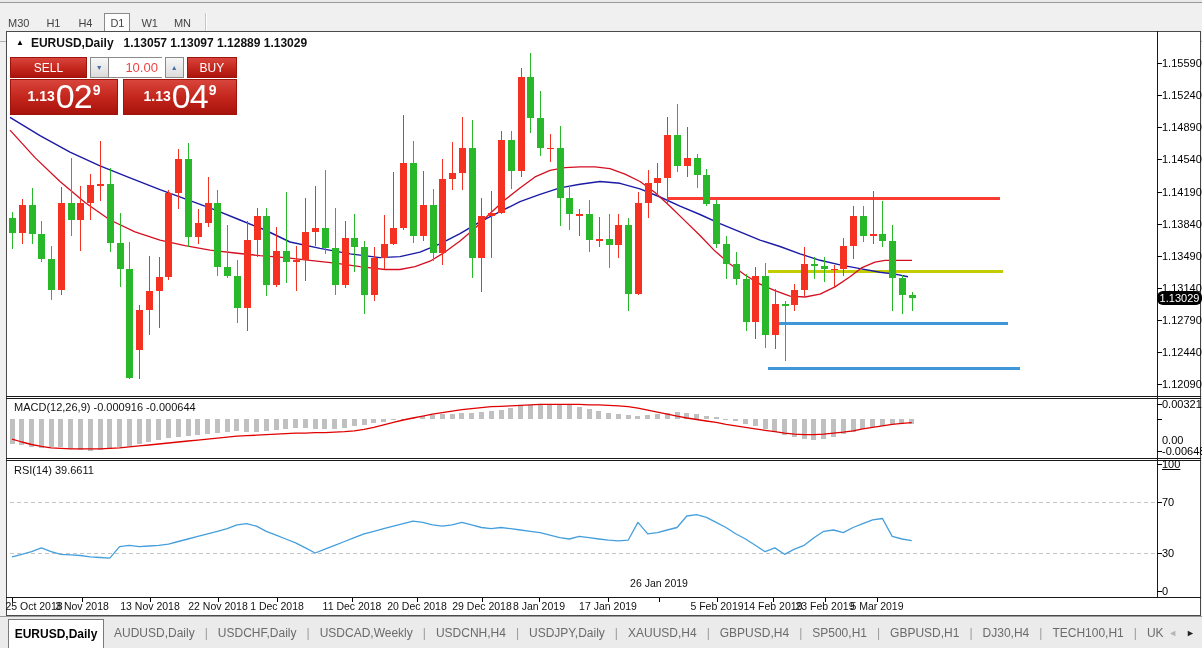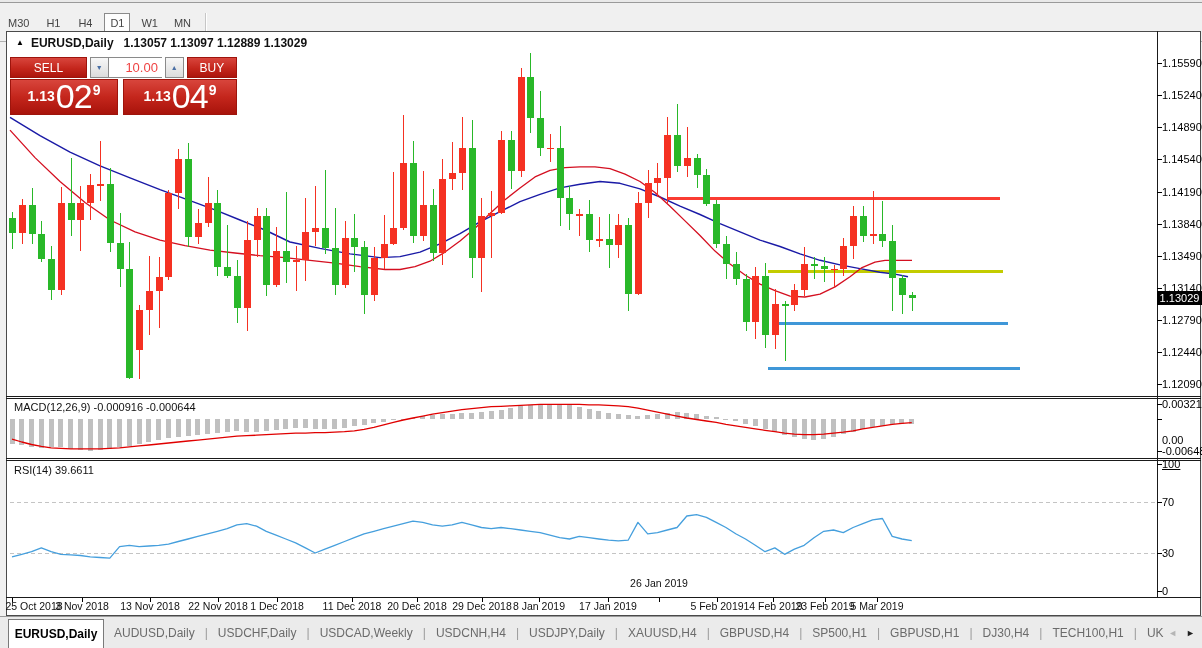--- a/index.html
+++ b/index.html
@@ -21,21 +21,21 @@
   #chartsvg{position:absolute;left:0;top:0;}
   
   .ov{position:absolute;}
   #charttitle{left:16px;top:36px;height:13px;display:flex;align-items:center;font-size:12px;font-weight:700;color:#111;}
   #charttitle .arr{font-size:8px;margin-right:7px;color:#000;}
   #charttitle .ohlc{margin-left:10px;font-weight:700;}
   #macdlabel,#rsilabel{font-size:11px;color:#111;}
   .axlabel{position:absolute;font-size:11px;color:#000;white-space:nowrap;}
   .datelabel{position:absolute;font-size:10.5px;color:#111;white-space:nowrap;transform:translateX(-50%);}
   #pricebadge{position:absolute;left:1157px;width:45px;height:14px;background:#000;color:#fff;
-              font-size:11px;display:flex;align-items:center;justify-content:center;}
+              font-size:11px;display:flex;align-items:center;justify-content:center;border-radius:6px;}
   
   #tradepanel{position:absolute;left:10px;top:57px;width:227px;}
   #traderow1{display:flex;height:21px;}
   .tradebtn{background:linear-gradient(180deg,#d8453c 0%,#c4261c 55%,#ab150d 100%);color:#fff;
             font-size:12px;display:flex;align-items:center;justify-content:center;border:1px solid #9e140c;}
   #sellbtn{width:78px;}
   #buybtn{width:51px;margin-left:3px;}
   .spinbtn{width:19px;background:linear-gradient(180deg,#f7f7f7,#dcdcdc);border:1px solid #8a8a8a;
            color:#4a6fa5;font-size:7px;display:flex;align-items:center;justify-content:center;margin-left:3px;}
   #volfield{width:54px;margin-left:0;background:#fff;border:1px solid #8a8a8a;border-left:none;border-right:none;

